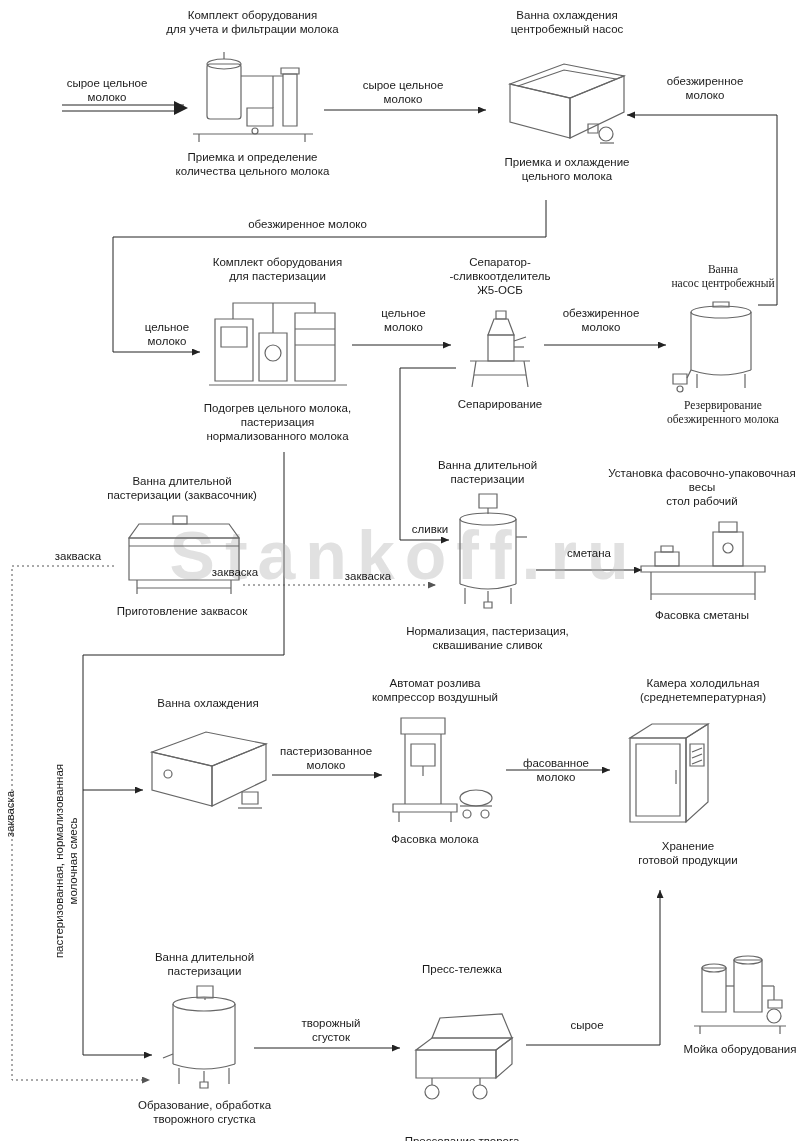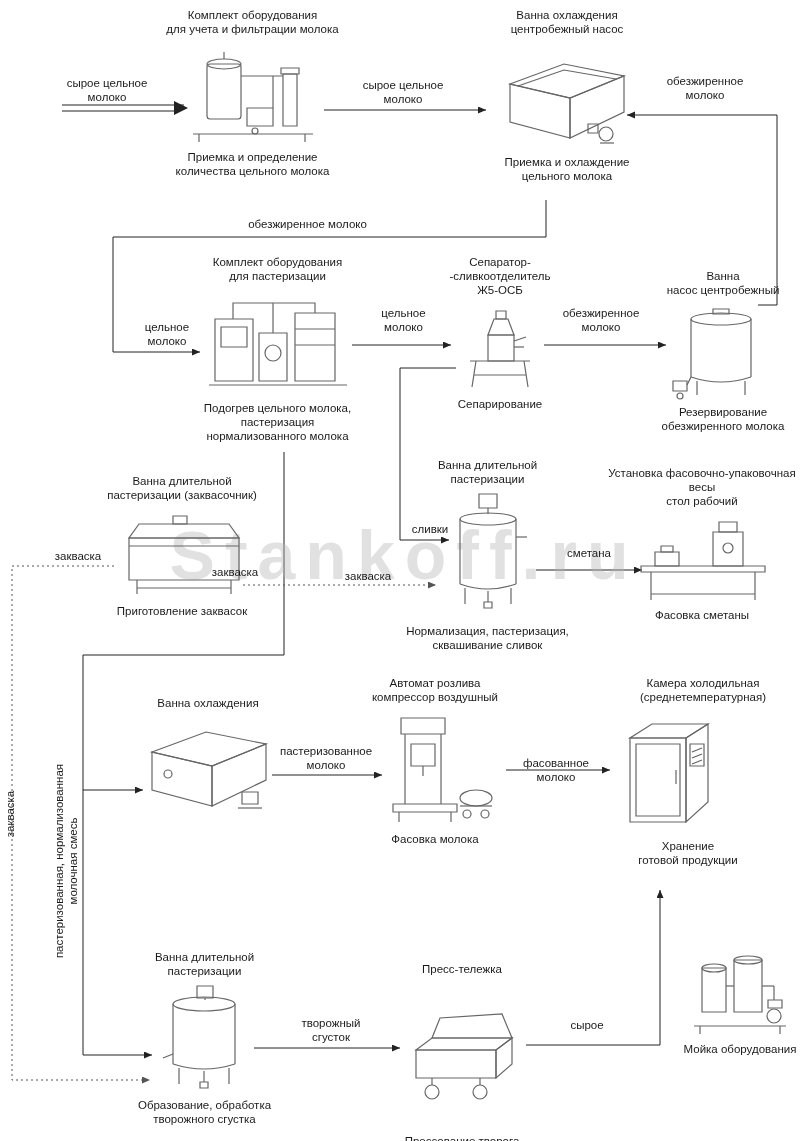--- a/index.html
+++ b/index.html
@@ -142,21 +142,21 @@
         <line x1="16" y1="72" x2="68" y2="72"></line>
       <rect x="30" y="32" width="26" height="26"></rect>
         <polygon points="30,32 56,32 50,16 36,16"></polygon>
         <rect x="38" y="8" width="10" height="8"></rect>
       <line x1="56" y1="38" x2="68" y2="34"></line>
         <line x1="56" y1="44" x2="66" y2="44"></line>
     </svg>
     <div class="t node-caption">Сепарирование</div>
   </div>
 
-  <div class="node" style="left:648px; top:269px; width:150px;">
+  <div class="node" style="left:648px; top:262px; width:150px;font-family:Liberation Serif, serif;">
     <div class="t node-title">Ванна
 насос центробежный</div>
     <svg class="equip" width="105" height="98" viewBox="0 0 105 98" stroke="#666" stroke-width="1.2" fill="none">
       <ellipse cx="50" cy="16" rx="30" ry="6"></ellipse>
         <line x1="20" y1="16" x2="20" y2="74"></line>
         <line x1="80" y1="16" x2="80" y2="74"></line>
       <path d="M20,74 Q50,84 80,74"></path>
       <line x1="26" y1="78" x2="26" y2="92"></line>
         <line x1="74" y1="78" x2="74" y2="92"></line>
       <rect x="42" y="6" width="16" height="5"></rect>

